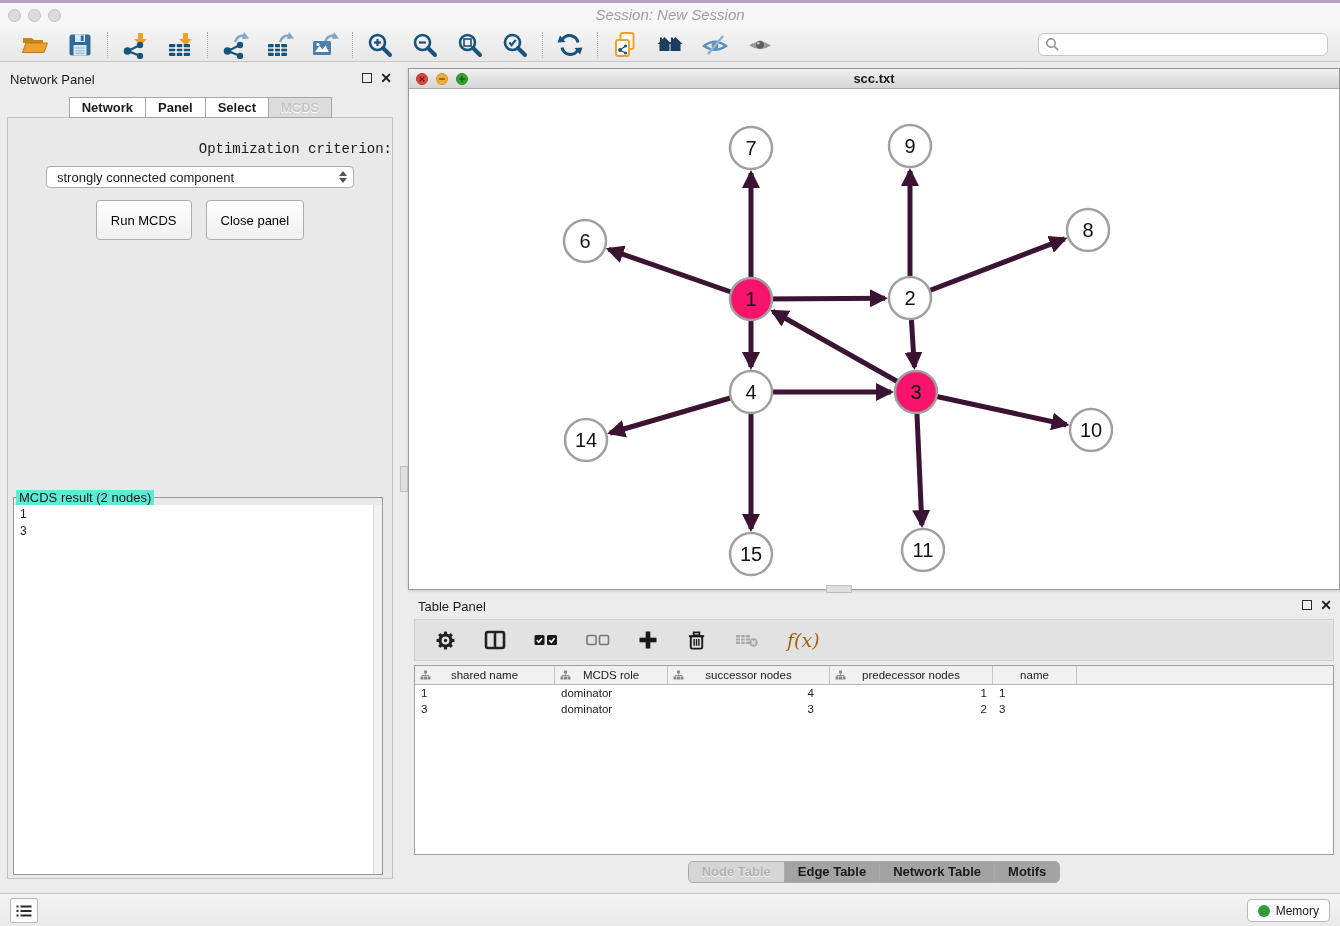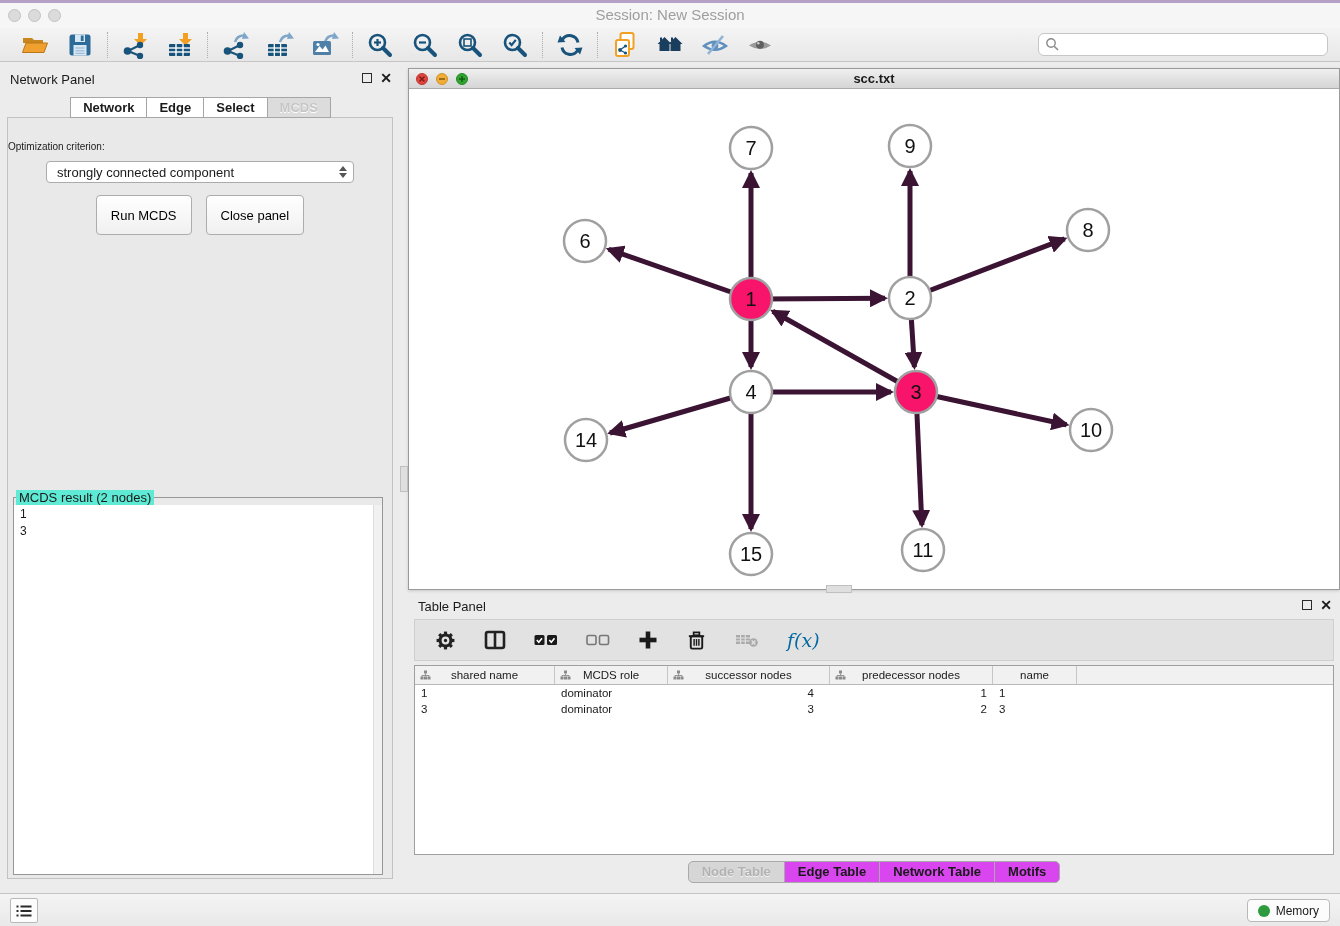--- a/index.html
+++ b/index.html
@@ -6,21 +6,21 @@
   html,body { margin:0; padding:0; }
   body {
     width:1340px; height:926px;
     font-family:"Liberation Sans", sans-serif;
     background:#ECECEC; color:#1A1A1A;
     position:relative; overflow:hidden;
   }
   .screen-edge { position:absolute; top:0; left:0; right:0; height:3px; background:#B5A1C5; }
 
   
-  .titlebar { position:absolute; top:3px; left:0; right:0; height:42px; background:#F6F6F6; border-bottom:1px solid #D9D9D9; }
+  .titlebar { position:absolute; top:3px; left:0; right:0; height:42px; background:#F6F6F6; border-bottom:1px solid #D9D9D9;font-style:italic; }
   .titlebar .traffic { position:absolute; left:8px; top:6px; display:flex; gap:7px; }
   .titlebar .dot { width:13px; height:13px; border-radius:50%; background:#DBDBDB; border:1px solid #C2C2C2; }
   .title-text { text-align:center; line-height:24px; font-size:15px; color:#9E9E9E; }
 
   
   .toolbar { position:absolute; top:28px; left:0; right:0; height:34px;
     background:linear-gradient(#F4F4F4,#E7E7E7); border-bottom:1px solid #C6C6C6;
     display:flex; align-items:center; padding:0 8px; }
   .tgroup { display:flex; align-items:center; gap:17px; padding:0 13px; }
   .tsep { width:0; height:26px; border-left:1px dotted #ADADAD; }
@@ -33,21 +33,21 @@
   #control-panel { position:absolute; left:0; top:68px; width:400px; height:822px; background:#ECECEC; }
   .panel-header { position:relative; height:24px; }
   .panel-title { position:absolute; left:10px; top:4px; font-size:13px; }
   .panel-btns { position:absolute; right:8px; top:4px; display:flex; gap:8px; align-items:center; }
   .float-box { width:10px; height:10px; border:1.6px solid #2A2A2A; display:inline-block; }
   .close-x { font-size:14px; font-weight:700; color:#1A1A1A; line-height:12px; }
   .cp-tabs { position:absolute; top:29px; left:0; right:0; display:flex; justify-content:center; z-index:2; }
   .tab { height:21px; line-height:19px; padding:0 12px; background:#FFF; border:1px solid #A6A6A6; margin-right:-1px; font-size:13px; font-weight:700; }
   .tab.active { background:#DCDCDC; color:#C6C6C6; text-shadow:0 1px 0 #FFF; }
   .cp-body { position:absolute; top:49px; left:7px; right:7px; bottom:11px; background:#E9E9E9; border:1px solid #C2C2C2; }
-  .opt-label { margin-top:23px; text-align:left; font-size:10px; }
+  .opt-label { margin-top:23px; text-align:right; font-size:14px;font-family:Liberation Mono, monospace; }
   .select-box { margin:9px auto 0; width:308px; height:22px; background:#FFF; border:1px solid #ABABAB; border-radius:4px;
     display:flex; align-items:center; padding:0 6px 0 10px; font-size:13px; position:relative; }
   .select-box .val { flex:1; }
   .stepper { display:flex; flex-direction:column; gap:2px; align-items:center; }
   .stepper i { display:block; width:0; height:0; border-left:4px solid transparent; border-right:4px solid transparent; }
   .stepper .up { border-bottom:5px solid #555; }
   .stepper .down { border-top:5px solid #555; }
   .btn-row { display:flex; justify-content:center; gap:14px; margin-top:12px; }
   .pushbtn { height:40px; padding:0 14px; background:linear-gradient(#FFFFFF,#F0F0F0); border:1px solid #ADADAD; border-radius:4px; font-size:13px; }
   fieldset.result { position:absolute; left:5px; right:9px; top:372px; bottom:3px; border:1px solid #979797; margin:0; padding:0; }
@@ -63,30 +63,30 @@
   .tl.red { background:#E2463F; border:1px solid #C03530; }
   .tl.yellow { background:#F0AD37; border:1px solid #D2912A; }
   .tl.green { background:#31A431; border:1px solid #228B22; }
   .nw-canvas { position:absolute; left:0; top:21px; right:0; bottom:0; background:#FFF; }
 
   
   #table-panel { position:absolute; left:408px; top:595px; width:932px; height:295px; }
   .tp-toolbar { position:absolute; top:24px; left:6px; right:6px; height:42px; background:#E2E2E2; border:1px solid #CFCFCF;
     display:flex; align-items:center; gap:28px; padding:0 20px; }
   .tp-ico { display:flex; align-items:center; justify-content:center; }
-  .fx { font-family:"DejaVu Serif", serif; font-style:italic; font-size:19px; color:#0369a1; }
+  .fx { font-family:"DejaVu Serif", serif; font-style:italic; font-size:19px; color:#a16207; }
   .table-wrap { position:absolute; top:70px; left:6px; right:6px; bottom:35px; background:#FFF; border:1px solid #9F9F9F; overflow:hidden; }
   .thead { display:flex; height:19px; background:#F1F1F1; border-bottom:1px solid #B9B9B9; }
   .th { display:flex; align-items:center; justify-content:center; gap:6px; font-size:11.5px; border-right:1px solid #C6C6C6; position:relative; }
   .th .hdr-ico { position:absolute; left:5px; top:4px; }
   .trow { display:flex; height:16px; font-size:11.5px; align-items:center; }
   .td { padding:0 6px; white-space:nowrap; }
   .num-r { text-align:right; }
   .tp-tabs { position:absolute; bottom:7px; left:0; right:0; display:flex; justify-content:center; }
-  .seg { height:22px; line-height:20px; padding:0 13px; background:#d946ef; border:1px solid #A9A9A9; margin-left:-1px; font-size:13px; font-weight:700; }
+  .seg { height:22px; line-height:20px; padding:0 13px; background:#a3a3a3; border:1px solid #A9A9A9; margin-left:-1px; font-size:13px; font-weight:700; }
   .seg:first-child { border-radius:5px 0 0 5px; margin-left:0; }
   .seg:last-child { border-radius:0 5px 5px 0; }
   .seg.active { background:#D6D6D6; color:#B2B2B2; text-shadow:0 1px 0 #F2F2F2; }
 
   
   #statusbar { position:absolute; left:0; right:0; bottom:0; height:33px; background:linear-gradient(#F4F4F4,#E9E9E9); border-top:1px solid #C4C4C4; }
   .list-btn { position:absolute; left:10px; top:4px; width:28px; height:25px; background:#FCFCFC; border:1px solid #B9B9B9; border-radius:2px; display:flex; align-items:center; justify-content:center; }
   .memory-btn { position:absolute; right:10px; top:5px; height:23px; background:#FCFCFC; border:1px solid #B9B9B9; border-radius:4px; display:flex; align-items:center; gap:6px; padding:0 10px; font-size:12px; }
   .mem-dot { width:12px; height:12px; border-radius:50%; background:#2E9B3F; }
 
@@ -289,21 +289,21 @@
 <div id="control-panel">
   <div class="panel-header">
     <span class="panel-title">Network Panel</span>
     <span class="panel-btns">
       <span class="float-box"></span>
       <span class="close-x">✕</span>
     </span>
   </div>
   <div class="cp-tabs">
     <span class="tab">Network</span>
-    <span class="tab">Edge</span>
+    <span class="tab">Panel</span>
     <span class="tab">Select</span>
     <span class="tab active">MCDS</span>
   </div>
   <div class="cp-body">
     <div class="opt-label">Optimization criterion:</div>
     <div class="select-box">
       <span class="val">strongly connected component</span>
       <span class="stepper">
           <i class="up"></i>
           <i class="down"></i>

